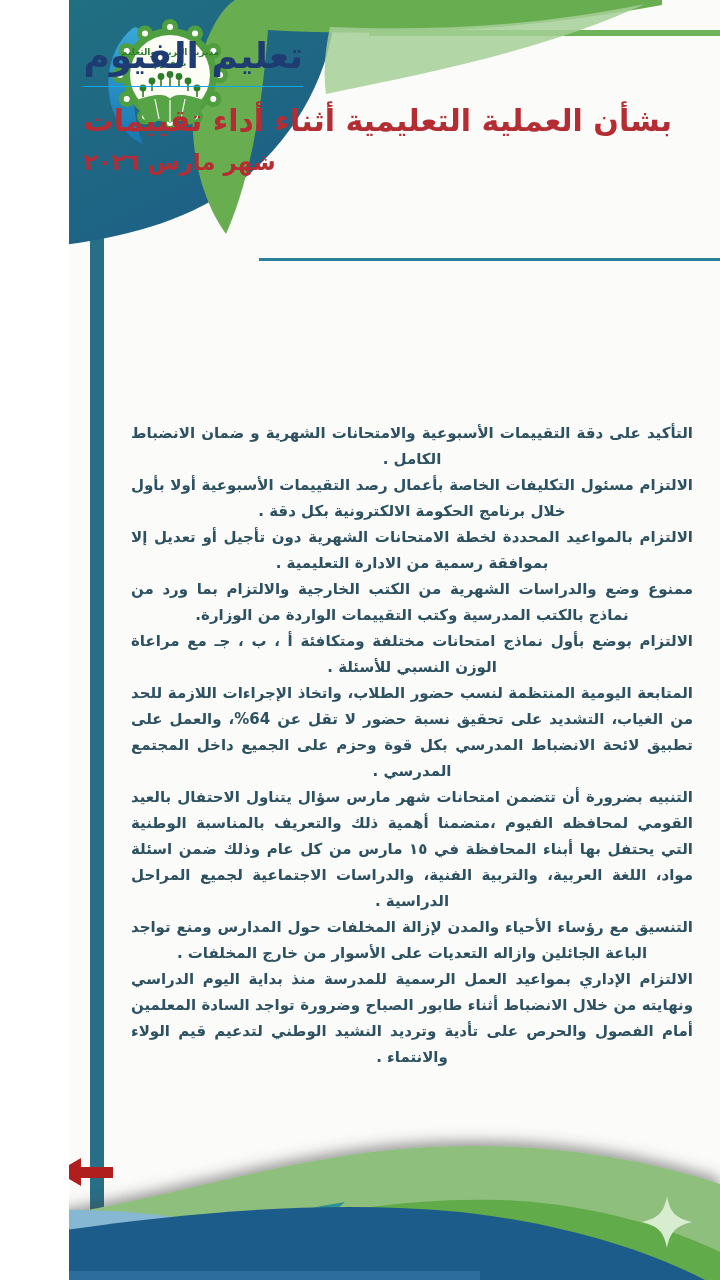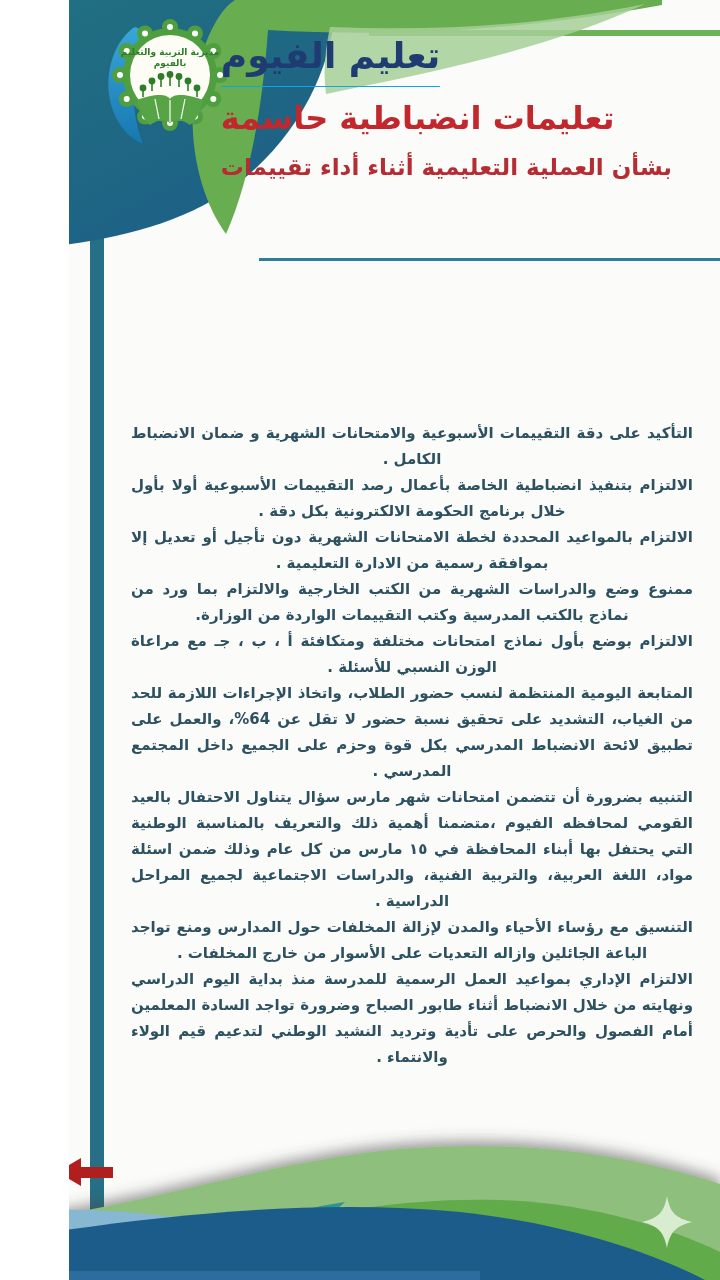--- a/index.html
+++ b/index.html
@@ -9,21 +9,21 @@
   
   .border-top{position:absolute;top:30px;left:300px;width:397px;height:6px;background:#6cb457;z-index:1;}
   .border-right-green{position:absolute;top:30px;left:680px;width:17px;height:1155px;background:#6cb457;z-index:1;}
   .border-left-teal{position:absolute;top:205px;left:21px;width:14px;height:1007px;background:#266f86;z-index:1;}
   .divider{position:absolute;top:258px;left:190px;width:487px;height:3px;background:#2a7f99;z-index:3;}
   
   .header{position:absolute;top:34px;right:48px;z-index:3;display:flex;flex-direction:column;align-items:flex-end;text-align:right;}
   .main-title{font-size:36px;font-weight:bold;color:#1e3c72;line-height:1.2;
               border-bottom:1px solid #0ea5e9;padding-bottom:9px;display:inline-block;}
   .red-title{margin-top:12px;font-size:32px;font-weight:bold;color:#c1272d;line-height:1.2;}
-  .about1{margin-top:14px;font-size:23px;font-weight:bold;color:#b52d33;line-height:1.35;}
+  .about1{margin-top:14px;font-size:30px;font-weight:bold;color:#b52d33;line-height:1.35;}
   .about2{margin-top:6px;margin-right:62px;font-size:23px;font-weight:bold;color:#b52d33;line-height:1.3;}
   
   .intro{position:absolute;top:278px;left:64px;width:612px;z-index:3;
          font-size:24px;font-weight:bold;color:#29455c;line-height:46px;
          text-align:justify;text-align-last:center;
          text-decoration:underline;text-decoration-thickness:2px;text-underline-offset:7px;}
   
   .items{position:absolute;top:420px;left:60px;width:618px;z-index:3;color:#2d5160;}
   .item{display:flex;flex-direction:row;}
   .item .num{flex:0 0 50px;font-size:20px;font-weight:bold;line-height:26px;text-align:right;padding-right:4px;}
@@ -126,33 +126,33 @@
         <line x1="110" y1="81" x2="110" y2="87"></line>
     </g>
     <g>
       <path fill="#57a447" d="M50,90 C68,83 80,84 83,89 C86,84 98,83 116,90 C113,103 108,111 103,115 C95,109 88,109 83,113 C78,109 71,109 63,115 C58,111 53,103 50,90 Z"></path>
       <path fill="none" stroke="#fdfdf6" stroke-width="1.2" d="M83,90 L83,112 M68,89 L72,109 M98,89 L94,109"></path>
     </g>
   </svg>
 
   <div class="header">
     <div class="main-title">تعليم الفيوم</div>
-    <div class="red-title">تعليمات انضباطية حاسمة</div>
     <div class="about1">بشأن العملية التعليمية أثناء أداء تقييمات</div>
+    <div class="about2">شهر مارس ٢٠٢٦</div>
   </div>
 
 
   <div class="items">
     <div class="item">
       <span class="num">١)</span>
       <div class="txt">التأكيد على دقة التقييمات الأسبوعية والامتحانات الشهرية و ضمان الانضباط الكامل .</div>
     </div>
     <div class="item">
       <span class="num">٢)</span>
-      <div class="txt">الالتزام بتنفيذ انضباطية الخاصة بأعمال رصد التقييمات الأسبوعية أولا بأول خلال برنامج الحكومة الالكترونية بكل دقة .</div>
+      <div class="txt">الالتزام مسئول التكليفات الخاصة بأعمال رصد التقييمات الأسبوعية أولا بأول خلال برنامج الحكومة الالكترونية بكل دقة .</div>
     </div>
     <div class="item">
       <span class="num">٣)</span>
       <div class="txt">الالتزام بالمواعيد المحددة لخطة الامتحانات الشهرية دون تأجيل أو تعديل إلا بموافقة رسمية من الادارة التعليمية .</div>
     </div>
     <div class="item">
       <span class="num">٤)</span>
       <div class="txt">ممنوع  وضع والدراسات الشهرية من الكتب الخارجية والالتزام بما ورد من نماذج بالكتب المدرسية وكتب التقييمات الواردة من الوزارة.</div>
     </div>
     <div class="item">

